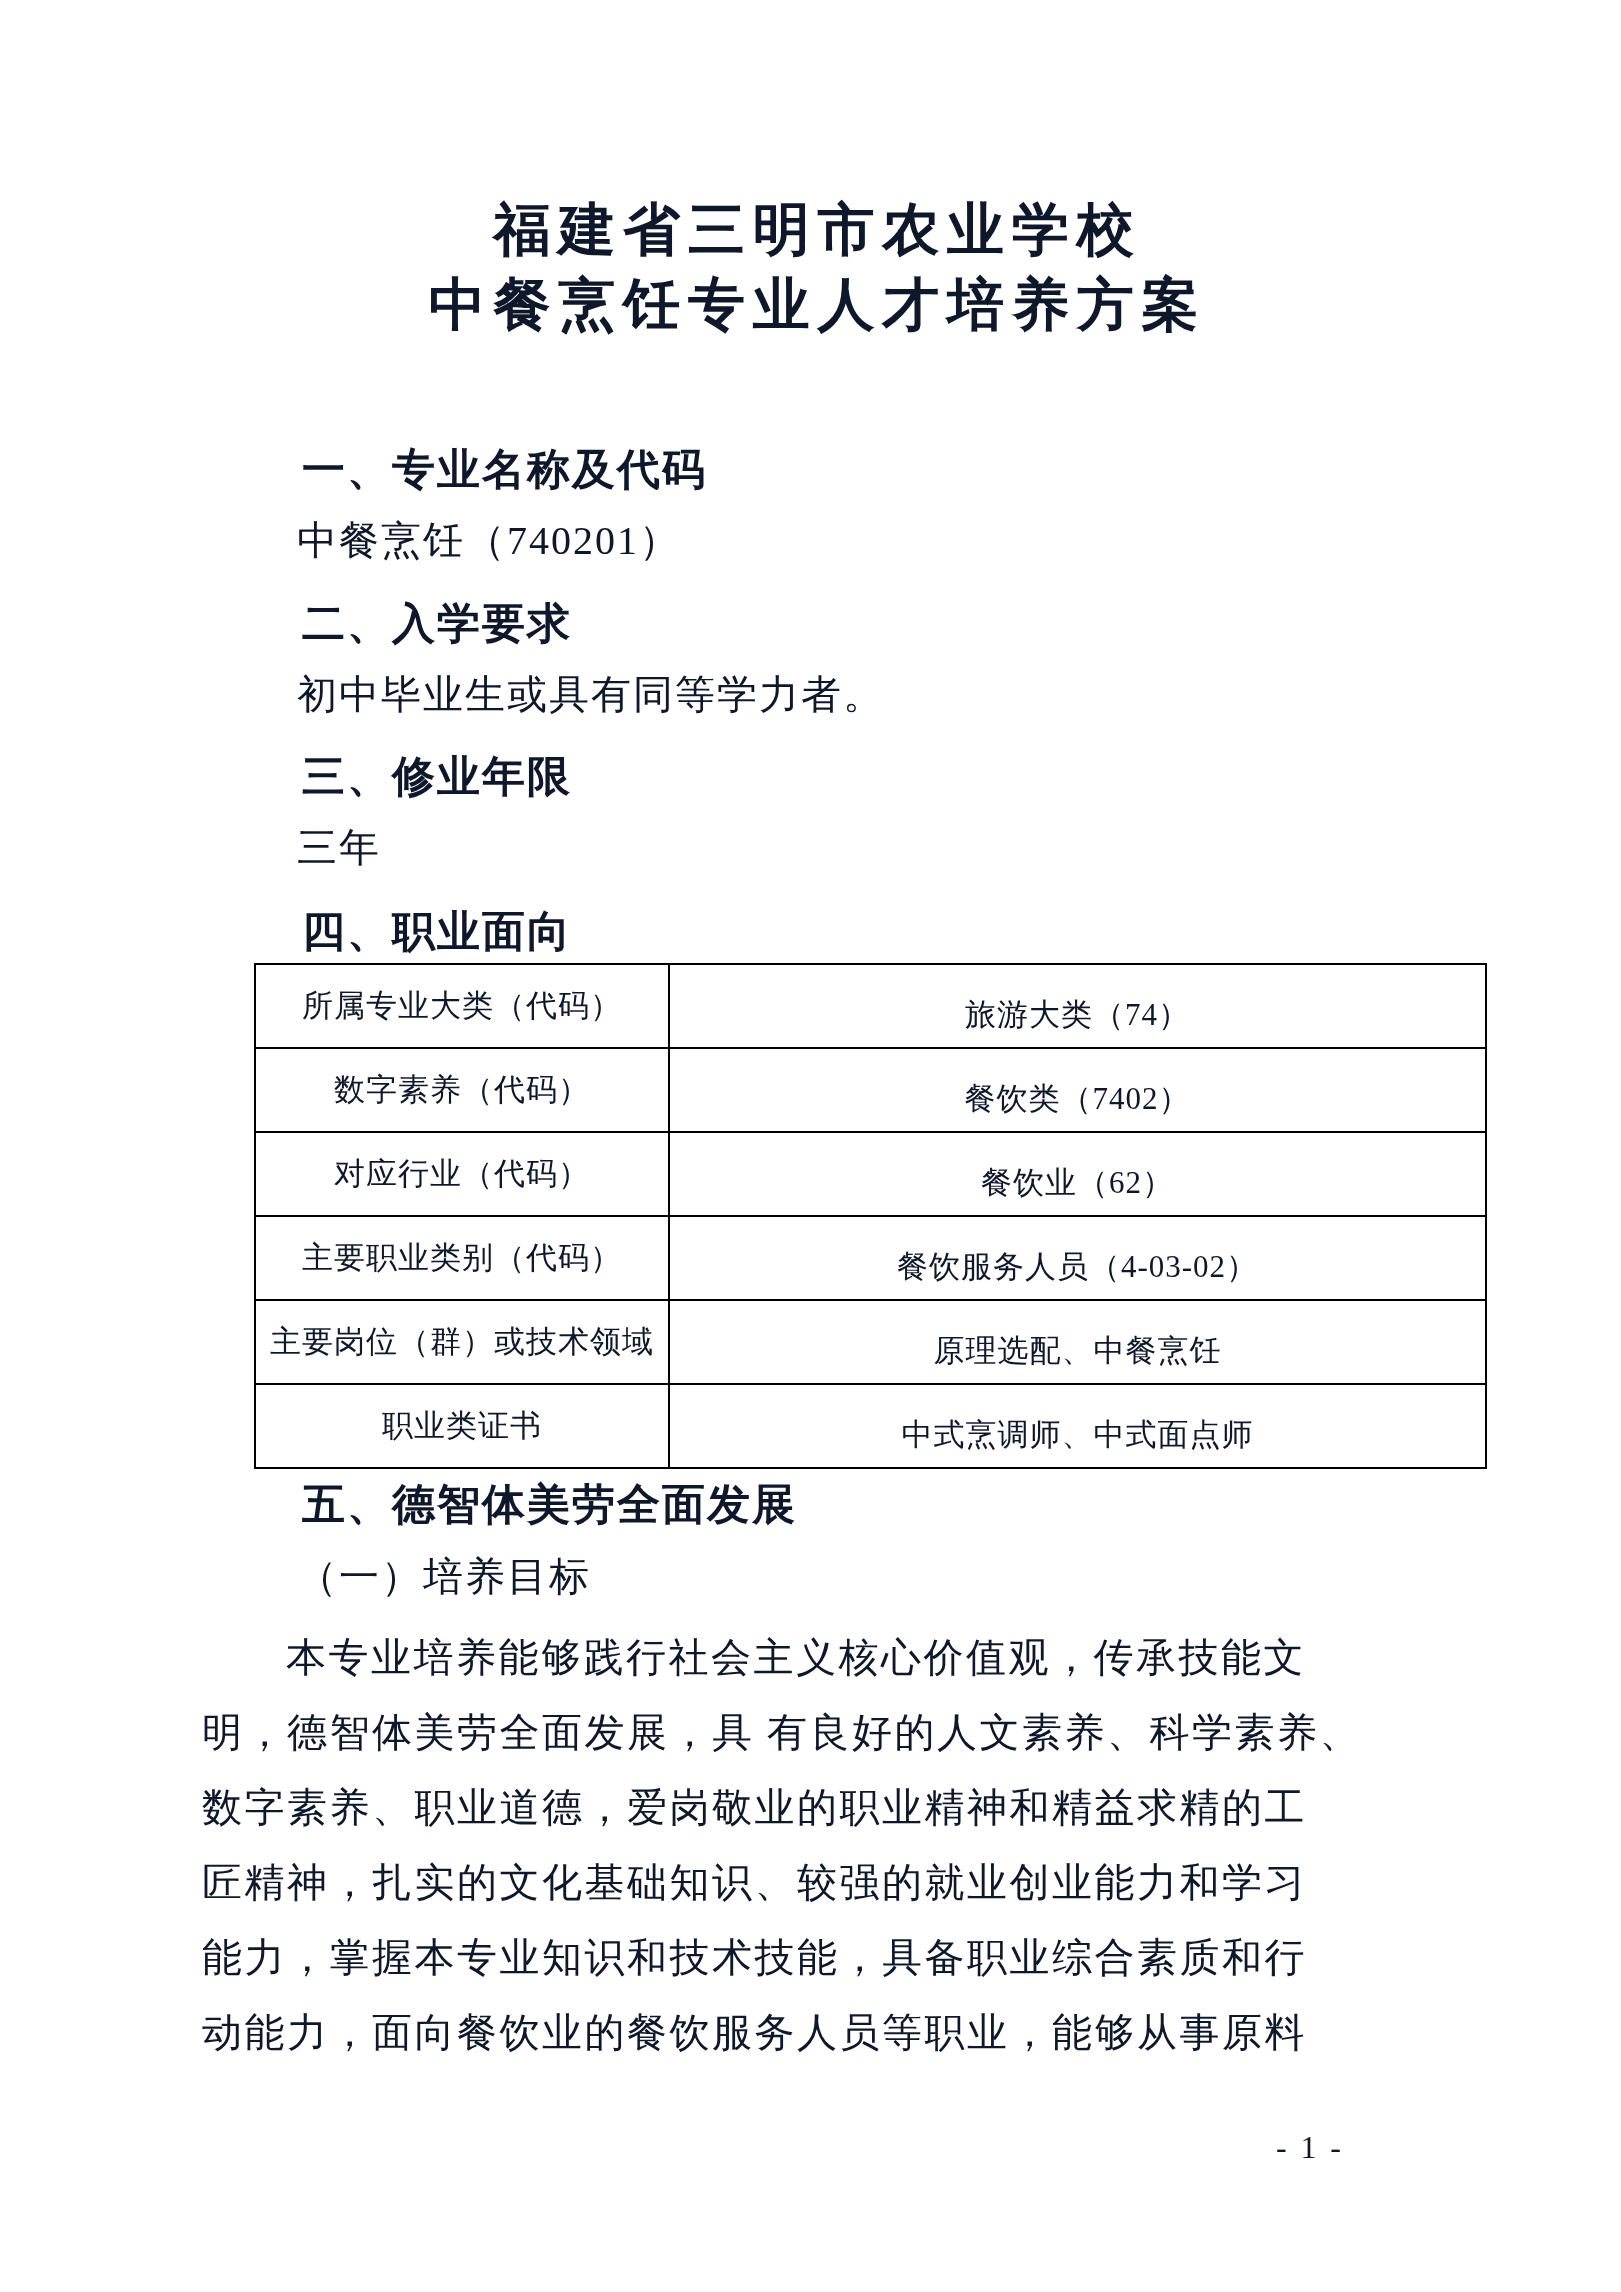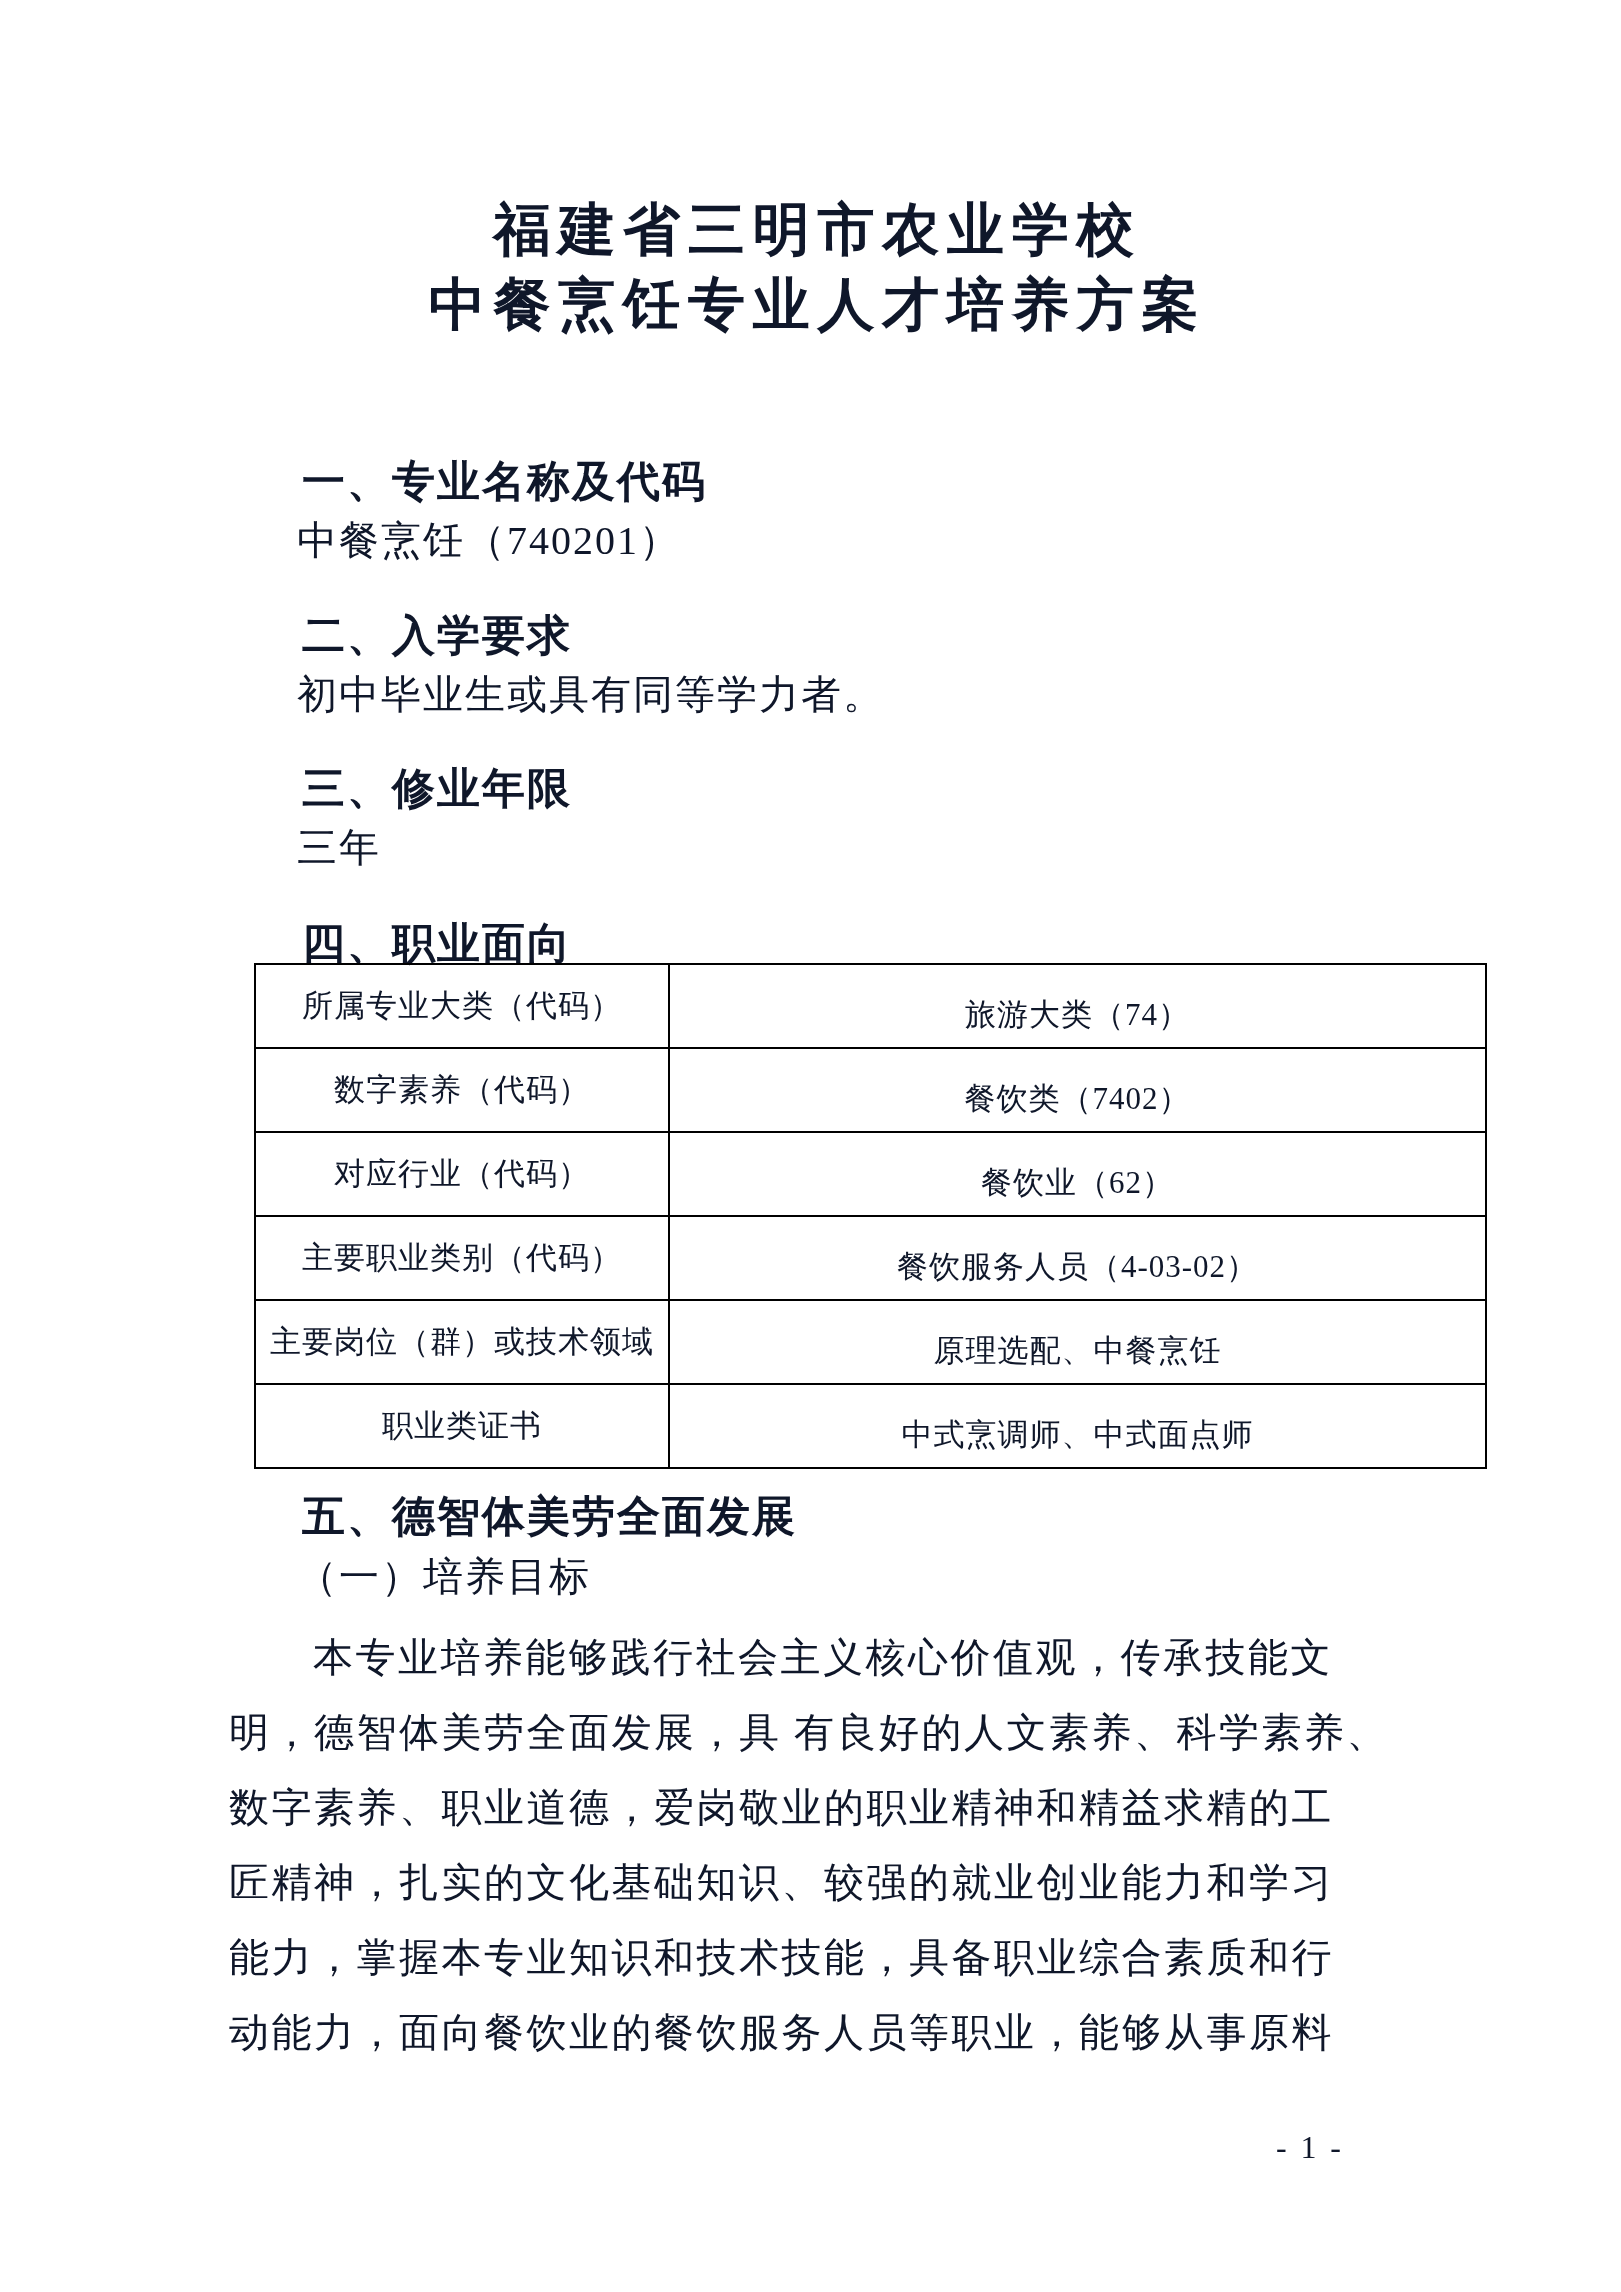--- a/index.html
+++ b/index.html
@@ -32,21 +32,20 @@
   }
   
   .sec-heading {
     position: absolute;
     left: 302px;
     font-size: 43px;
     font-weight: bold;
     letter-spacing: 2px;
     line-height: 1.1;
     white-space: nowrap;
-    margin-top: 12px;
   }
   
   .sec-body {
     position: absolute;
     left: 297px;
     font-size: 40px;
     letter-spacing: 2px;
     line-height: 1.1;
     white-space: nowrap;
   }
@@ -74,21 +73,21 @@
     padding-top: 23.5px;
     margin-left: 23px;
   }
   .career-table td.cell-value {
     width: 813px;
     padding-top: 33px;
   }
   
   .objective {
     position: absolute;
-    left: 229px;
+    left: 202px;
     top: 1620px;
     width: 1171px;
     font-size: 40px;
     letter-spacing: 2.5px;
     line-height: 75px;
   }
   .objective .line { white-space: nowrap; }
   .objective .line.indent { padding-left: 84px; }
   
   .page-number {

